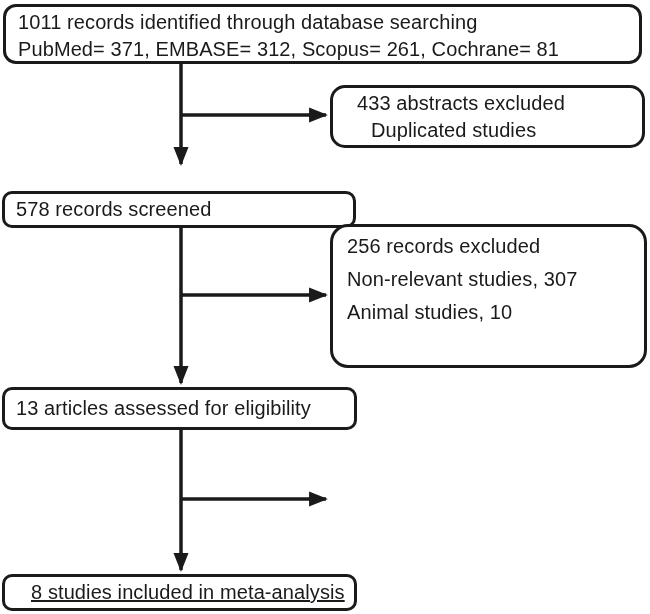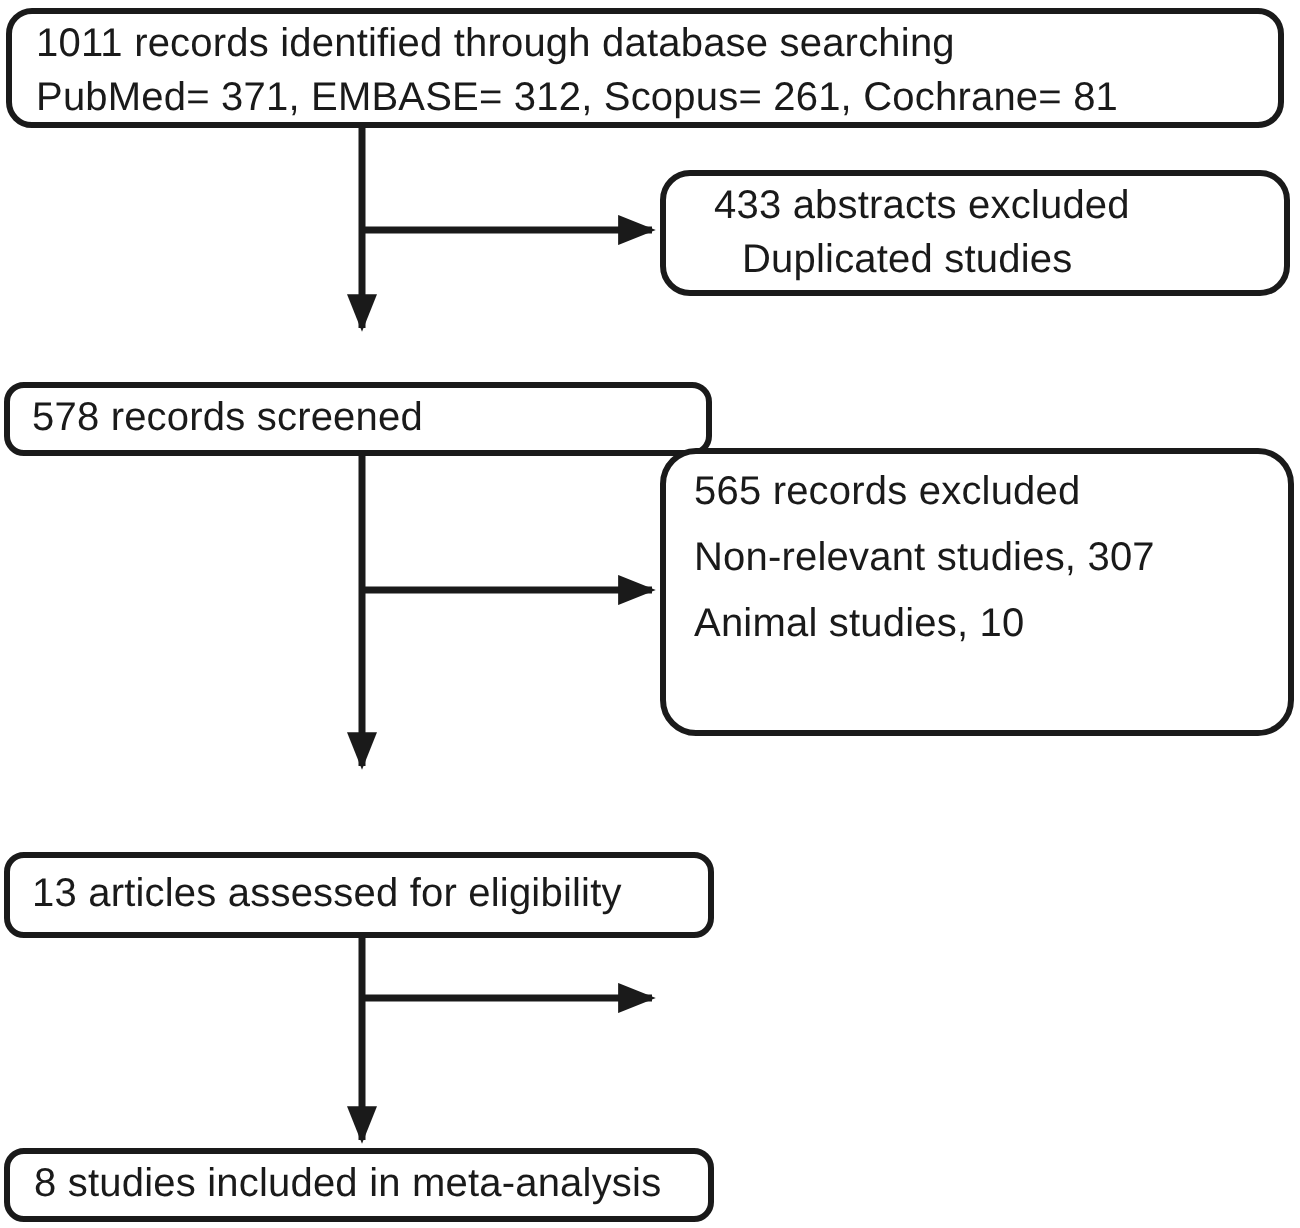--- a/index.html
+++ b/index.html
@@ -28,23 +28,23 @@
     font-size:20px;
     letter-spacing:0.1px;
   }
   .line { white-space:nowrap; }
   .indent { padding-left:14px; }
 
   .box-identified  { left:3px;   top:4px;   width:639px; height:60px; border-radius:13px; padding:2px 12px 0 12px; line-height:27px; }
   .box-excl-abs    { left:330px; top:85px;  width:315px; height:63px; border-radius:15px; padding:2px 8px 13px 24px;  line-height:27px; }
   .box-screened    { left:2px;   top:167px; width:354px; height:37px; border-radius:10px; padding:0 8px 0 11px;    line-height:31px;margin-top:24px; }
   .box-excl-rec    { left:330px; top:224px; width:317px; height:144px;border-radius:18px; padding:3px 8px 0 14px;  line-height:33px; }
-  .box-eligibility { left:2px;   top:387px; width:355px; height:43px; border-radius:10px; padding:0 10px 0 11px;    line-height:37px;margin-top:39px; }
+  .box-eligibility { left:2px;   top:387px; width:355px; height:43px; border-radius:10px; padding:0 10px 0 11px;    line-height:37px; }
   .box-excl-ft     { left:330px; top:462px; width:315px; height:75px; border-radius:14px; padding:4px 8px 0 13px;  line-height:31px; }
-  .box-included    { left:2px;   top:574px; width:355px; height:37px; border-radius:10px; padding:0 8px 0 12px;    line-height:31px; }
+  .box-included    { left:2px;   top:574px; width:355px; height:37px; border-radius:10px; padding:0 8px 0 26px;    line-height:31px;text-decoration:underline; }
 </style>
 </head>
 <body>
 
 <div class="canvas">
 
   <svg class="arrows" viewBox="0 0 650 614" xmlns="http://www.w3.org/2000/svg" aria-hidden="true">
     <defs>
       <marker id="ah" viewBox="0 0 10 8" refX="9" refY="4" markerWidth="5.6" markerHeight="4.3" orient="auto">
         <path d="M0,0 L10,4 L0,8 Z"></path>
@@ -78,21 +78,21 @@
   <div class="box box-excl-abs">
     <div class="line">433 abstracts excluded</div>
     <div class="line indent">Duplicated studies</div>
   </div>
 
   <div class="box box-screened">
     <div class="line">578 records screened</div>
   </div>
 
   <div class="box box-excl-rec">
-    <div class="line">565 records excluded</div>
+    <div class="line">256 records excluded</div>
     <div class="line">Non-relevant studies, 307</div>
     <div class="line">Animal studies, 10</div>
   </div>
 
   <div class="box box-eligibility">
     <div class="line">13 articles assessed for eligibility</div>
   </div>
 
 
   <div class="box box-included">

